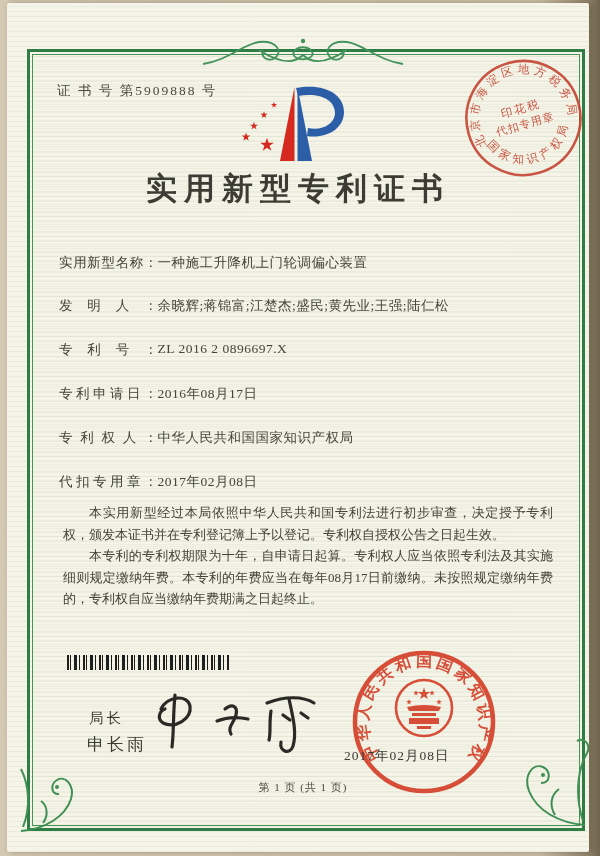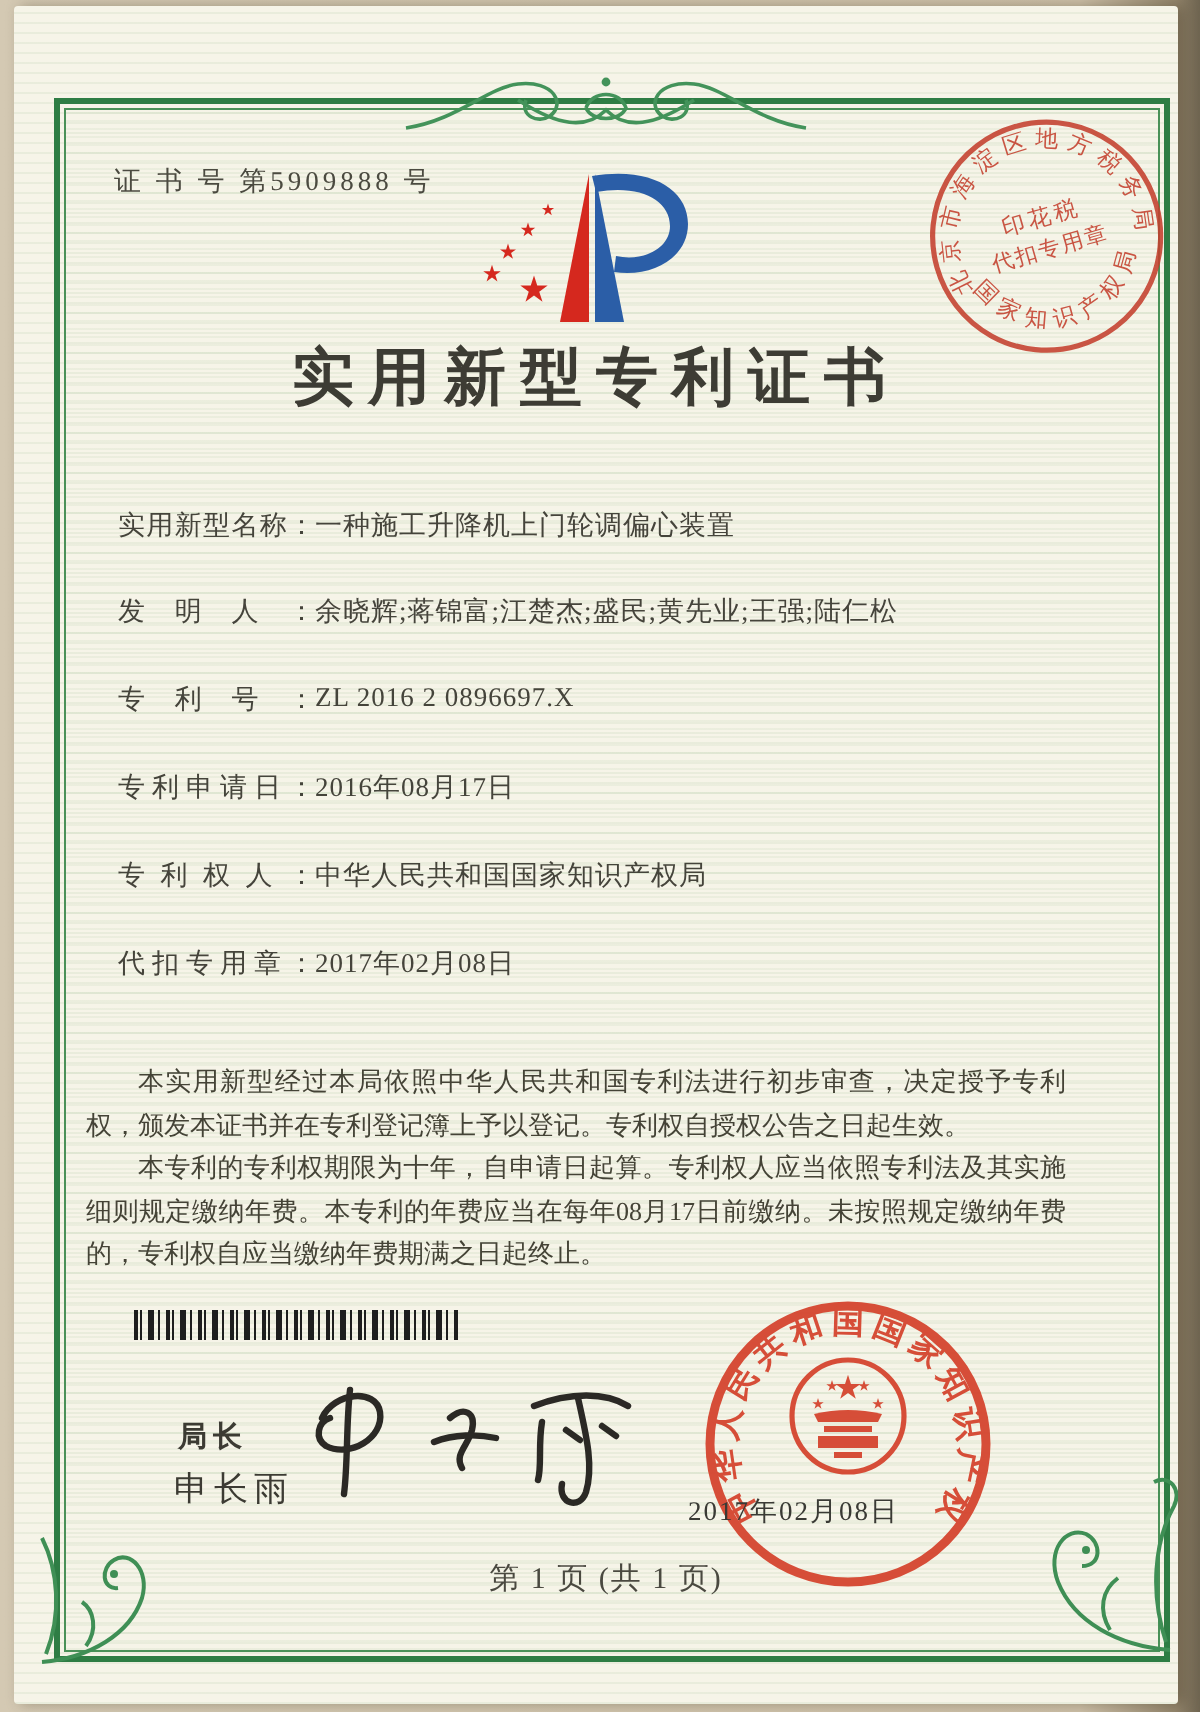--- a/index.html
+++ b/index.html
@@ -14,38 +14,38 @@
          border:3px solid #2e7d44;}
   .frame-inner{position:absolute;left:2px;top:2px;right:2px;bottom:2px;
          border:1px solid #4a9158;
          background-image:repeating-linear-gradient(0deg,rgba(140,180,130,0.10) 0 1px,transparent 1px 4px);}
   .cert-no{position:absolute;left:50px;top:79px;font-size:13.5px;letter-spacing:2px;color:#4b4a40;text-align:right;}
   .title{position:absolute;left:0;right:0;top:165px;text-align:center;
          font-size:31px;font-weight:bold;letter-spacing:7px;color:#3d3c34;}
   .frow{position:absolute;left:52px;width:492px;font-size:13.5px;color:#45443b;}
   .flabel{display:inline-block;width:7.3em;text-align:justify;text-align-last:justify;vertical-align:top;}
   .fvalue{letter-spacing:0.5px;margin-top:12px;}
-  .paras{position:absolute;left:36px;top:499px;width:490px;font-size:13px;
-         line-height:21.5px;color:#444336;text-align:justify;margin-top:28px;}
+  .paras{position:absolute;left:56px;top:499px;width:490px;font-size:13px;
+         line-height:21.5px;color:#444336;text-align:justify;}
   .paras p{margin:0;text-indent:2em;}
   .barcode{position:absolute;left:60px;top:652px;width:163px;height:15px;
          background-image:repeating-linear-gradient(90deg,
            #1e1e1e 0px,#1e1e1e 2px,transparent 2px,transparent 3px,
            #1e1e1e 3px,#1e1e1e 4px,transparent 4px,transparent 7px,
            #1e1e1e 7px,#1e1e1e 10px,transparent 10px,transparent 12px,
            #1e1e1e 12px,#1e1e1e 13px,transparent 13px,transparent 16px);}
-  .officer-title{position:absolute;left:82px;top:706px;font-size:14.5px;letter-spacing:3px;color:#3c3b33;font-weight:bold;}
+  .officer-title{position:absolute;left:82px;top:706px;font-size:14.5px;letter-spacing:3px;color:#3c3b33;}
   .officer-name{position:absolute;left:80px;top:730px;font-size:17px;letter-spacing:3px;color:#3c3b33;}
   .signature{position:absolute;left:140px;top:676px;}
   .logo{position:absolute;left:227px;top:76px;}
   .tax-stamp{position:absolute;left:447px;top:45px;transform:rotate(-16deg);opacity:.88;}
   .seal{position:absolute;left:342px;top:644px;opacity:.94;}
   .seal-date{position:absolute;left:337px;top:744px;font-size:13.5px;letter-spacing:1px;color:#3a3a35;z-index:5;}
   .footer{position:absolute;left:20px;top:777px;width:552px;text-align:center;
-          font-size:15px;color:#4a4940;letter-spacing:1px;}
+          font-size:11px;color:#4a4940;letter-spacing:1px;}
   .ornament-top{position:absolute;left:190px;top:25px;}
   .ornament-bl{position:absolute;left:10px;top:744px;}
   .ornament-br{position:absolute;left:492px;top:716px;}
 </style>
 </head>
 <body>
 
 <div class="stage">
   <div class="paper">
 

